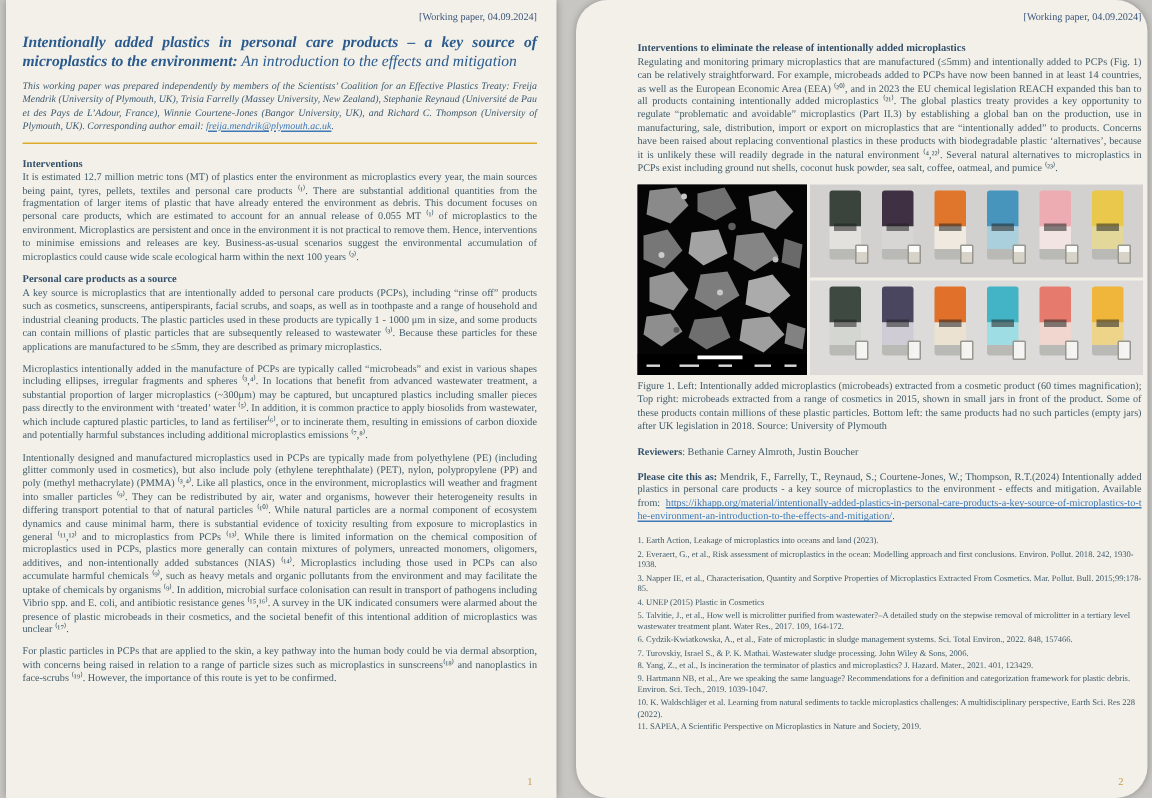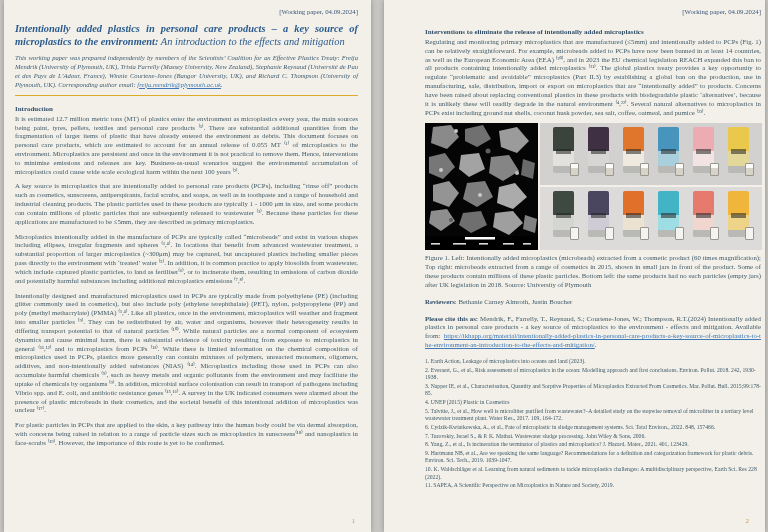--- a/index.html
+++ b/index.html
@@ -1,21 +1,21 @@
 <!DOCTYPE html>
 <html><head>
 <meta charset="utf-8">
 <style>
   html,body{margin:0;padding:0;}
   body{width:768px;height:532px;background:#c7c6c2;overflow:hidden;font-family:"Liberation Serif",serif;}
   .spread{display:flex;width:768px;height:532px;padding-left:4px;box-sizing:border-box;}
   .page{background:#f2f0e9;height:532px;box-sizing:border-box;overflow:hidden;position:relative;
         color:#405a68;box-shadow:0 0 5px rgba(0,0,0,.28);}
   .page-left{width:367px;padding:8px 13px 0 11px;margin-right:13px;}
-  .page-right{width:381px;padding:8px 4px 15px 41px;}
+  .page-right{width:381px;padding:8px 4px 15px 41px;border-radius:21px;}
   .header-tag{text-align:right;font-size:6.8px;color:#3c567a;margin-bottom:8px;}
   .title{font-size:10.4px;font-weight:bold;font-style:italic;color:#2b5b8e;line-height:1.22;
          text-align:justify;margin:6px 0 6px;}
   .title .sub{font-weight:normal;}
   .authors{font-style:italic;font-size:6.6px;line-height:1.34;text-align:justify;color:#3e5a70;margin:0 0 5px;}
   a.link{color:#3e78b5;text-decoration:underline;cursor:pointer;word-break:break-all;}
   .rule{border:none;border-top:1.6px solid #ddab2a;margin:3px 0 9px;}
   .sec{font-size:7px;font-weight:bold;color:#33506a;margin:6px 0 2px;}
   p.body{font-size:6.8px;line-height:1.3;text-align:justify;margin:0 0 6px;}
   .page-num{position:absolute;bottom:7px;right:16px;font-size:7px;color:#c59a4a;}
@@ -48,23 +48,24 @@
 
   <div class="page page-left">
     <div class="header-tag">[Working paper, 04.09.2024]</div>
 
     <h1 class="title"><span>Intentionally added plastics in personal care products – a key source of microplastics to the environment:</span><span class="sub"> An introduction to the effects and mitigation</span></h1>
 
     <p class="authors"><span>This working paper was prepared independently by members of the Scientists’ Coalition for an Effective Plastics Treaty: Freija Mendrik (University of Plymouth, UK), Trisia Farrelly (Massey University, New Zealand), Stephanie Reynaud (Université de Pau et des Pays de L’Adour, France), Winnie Courtene-Jones (Bangor University, UK), and Richard C. Thompson (University of Plymouth, UK). Corresponding author email: </span><a class="link">freija.mendrik@plymouth.ac.uk</a><span>.</span></p>
 
     <hr class="rule">
 
-    <h3 class="sec">Introduction</h3>
+    <h3 class="sec">Interventions</h3>
     <p class="body">It is estimated 12.7 million metric tons (MT) of plastics enter the environment as microplastics every year, the main sources being paint, tyres, pellets, textiles and personal care products ⁽¹⁾. There are substantial additional quantities from the fragmentation of larger items of plastic that have already entered the environment as debris. This document focuses on personal care products, which are estimated to account for an annual release of 0.055 MT ⁽¹⁾ of microplastics to the environment. Microplastics are persistent and once in the environment it is not practical to remove them. Hence, interventions to minimise emissions and releases are key. Business-as-usual scenarios suggest the environmental accumulation of microplastics could cause wide scale ecological harm within the next 100 years ⁽²⁾.</p>
 
+    <h3 class="sec">Personal care products as a source</h3>
     <p class="body">A key source is microplastics that are intentionally added to personal care products (PCPs), including “rinse off” products such as cosmetics, sunscreens, antiperspirants, facial scrubs, and soaps, as well as in toothpaste and a range of household and industrial cleaning products. The plastic particles used in these products are typically 1 - 1000 μm in size, and some products can contain millions of plastic particles that are subsequently released to wastewater ⁽³⁾.  Because these particles for these applications are manufactured to be ≤5mm, they are described as primary microplastics.</p>
     <p class="body">Microplastics intentionally added in the manufacture of PCPs are typically called “microbeads” and exist in various shapes including ellipses, irregular fragments and spheres ⁽³,⁴⁾. In locations that benefit from advanced wastewater treatment, a substantial proportion of larger microplastics (~300μm) may be captured, but uncaptured plastics including smaller pieces pass directly to the environment with ‘treated’ water ⁽⁵⁾.  In addition, it is common practice to apply biosolids from wastewater, which include captured plastic particles, to land as fertiliser⁽⁶⁾, or to incinerate them, resulting in emissions of carbon dioxide and potentially harmful substances including additional microplastics emissions ⁽⁷,⁸⁾.</p>
     <p class="body">Intentionally designed and manufactured microplastics used in PCPs are typically made from polyethylene (PE) (including glitter commonly used in cosmetics), but also include poly (ethylene terephthalate) (PET), nylon, polypropylene (PP) and poly (methyl methacrylate) (PMMA) ⁽³,⁴⁾. Like all plastics, once in the environment, microplastics will weather and fragment into smaller particles ⁽⁹⁾.  They can be redistributed by air, water and organisms, however their heterogeneity results in differing transport potential to that of natural particles ⁽¹⁰⁾. While natural particles are a normal component of ecosystem dynamics and cause minimal harm, there is substantial evidence of toxicity resulting from exposure to microplastics in general ⁽¹¹,¹²⁾ and to microplastics from PCPs ⁽¹³⁾. While there is limited information on the chemical composition of microplastics used in PCPs, plastics more generally can contain mixtures of polymers, unreacted monomers, oligomers, additives, and non-intentionally added substances (NIAS) ⁽¹⁴⁾. Microplastics including those used in PCPs can also accumulate harmful chemicals ⁽⁹⁾, such as heavy metals and organic pollutants from the environment and may facilitate the uptake of chemicals by organisms ⁽⁹⁾. In addition, microbial surface colonisation can result in transport of pathogens including Vibrio spp. and E. coli, and antibiotic resistance genes ⁽¹⁵,¹⁶⁾. A survey in the UK indicated consumers were alarmed about the presence of plastic microbeads in their cosmetics, and the societal benefit of this intentional addition of microplastics was unclear ⁽¹⁷⁾.</p>
     <p class="body">For plastic particles in PCPs that are applied to the skin, a key pathway into the human body could be via dermal absorption, with concerns being raised in relation to a range of particle sizes such as microplastics in sunscreens⁽¹⁸⁾ and nanoplastics in face-scrubs ⁽¹⁹⁾.  However, the importance of this route is yet to be confirmed.</p>
 
     <div class="page-num">1</div>
   </div>
 
   <div class="page page-right">
     <div class="header-tag">[Working paper, 04.09.2024]</div>

